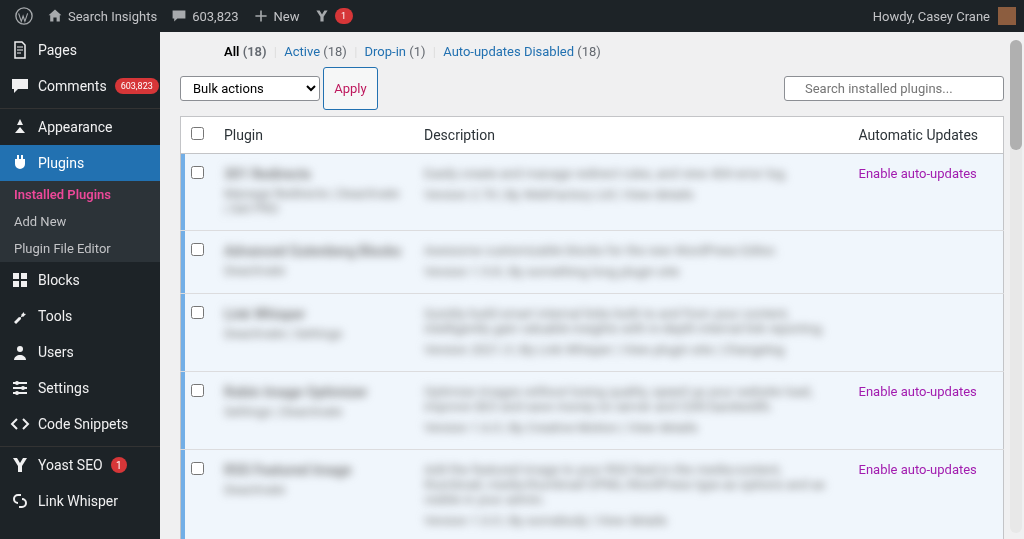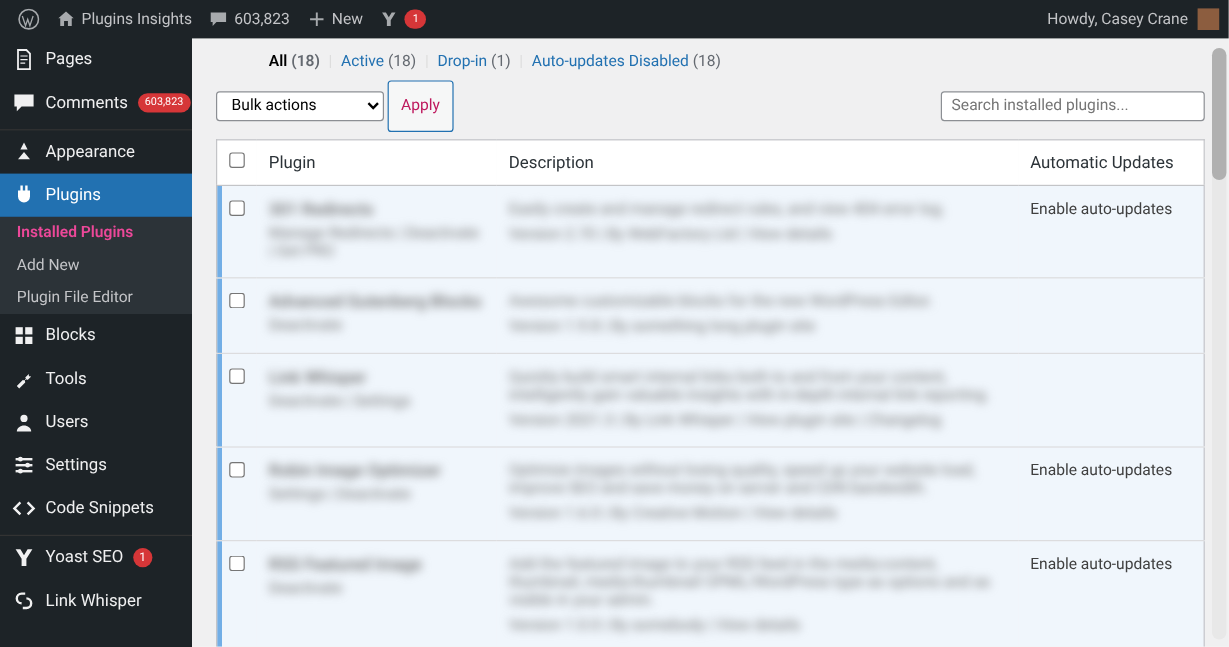--- a/index.html
+++ b/index.html
@@ -30,39 +30,39 @@
   
   
   .main { position: absolute; top: 32px; left: 160px; right: 0; bottom: 0; padding: 0 20px 20px 20px; overflow-y: hidden; }
   .subsubsub { margin: 12px 0 8px 0; font-size: 13px; color:#646970; }
   .subsubsub a { color: #2271b1; text-decoration: none; cursor:pointer; }
   .subsubsub .current { color:#000; font-weight:600;margin-left:44px; }
   .subsubsub .sep { color:#ddd; padding:0 4px; }
   .count { color:#646970; }
   
   .searchbox { position:absolute; top:44px; right:20px; }
-  .searchbox input { font-size:13px; padding:4px 8px; border:1px solid #8c8f94; border-radius:3px; width:220px; background:#fff; }
+  .searchbox input { font-size:13px; padding:4px 20px; border:1px solid #8c8f94; border-radius:3px; width:220px; background:#fff; }
   
   .tablenav { display:flex; align-items:center; justify-content:space-between; margin:6px 0; }
   .bulk select { font-size:13px; padding:3px 24px 3px 8px; border:1px solid #8c8f94; border-radius:3px; background:#fff; min-width:140px; }
   .button { font-size:13px; padding:13px 10px; border:1px solid #2271b1; background:#f6f7f7; color:#be185d; border-radius:3px; cursor:pointer; }
   .items-count { color:#646970; font-size:13px; }
   
   table.plugins { width:100%; border-collapse:collapse; background:#f6f7f7; border:1px solid #c3c4c7; }
   table.plugins thead th { text-align:left; font-weight:400; font-size:14px; padding:10px; border-bottom:1px solid #c3c4c7; color:#2c3338; background:#fff;}
   table.plugins th.cb, table.plugins td.cb { width:30px; text-align:center; }
   table.plugins th.name { width:200px; }
   table.plugins th.upd { width:155px; }
   table.plugins tbody tr { border-top:1px solid #dcdcde; }
   table.plugins tbody tr.active { background:#f0f6fc; box-shadow: inset 4px 0 0 #72aee6; }
   table.plugins td { padding:12px 10px 14px 10px; vertical-align:top; font-size:13px; }
   .plugin-title { font-weight:600; font-size:14px; }
   .row-actions { margin-top:4px; font-size:13px; }
   .desc-meta { margin-top:6px; color:#50575e; }
-  .auto-link { color:#404040; cursor:pointer; }
+  .auto-link { color:#a21caf; cursor:pointer; }
   .blur { filter: blur(4px); color:#777 !important; user-select:none; }
   
   
   .vscroll { position:absolute; top:40px; right:2px; width:12px; bottom:6px; background:#e8e8e8; border-radius:6px; }
   .vscroll .thumb { position:absolute; top:0; width:12px; height:110px; background:#b0b0b0; border-radius:6px; }
 </style>
 </head>
 <body>
 
 <div class="adminbar">
@@ -70,21 +70,21 @@
     <div class="adminbar-item">
       <svg class="icon" width="18" height="18" viewBox="0 0 20 20">
           <circle cx="10" cy="10" r="9" fill="none" stroke="#a7aaad" stroke-width="1.5"></circle>
           <path d="M4 7l3 9 2-6 2 6 3-9" stroke="#a7aaad" stroke-width="1.2" fill="none"></path>
         </svg>
     </div>
     <div class="adminbar-item">
       <svg class="icon" width="16" height="16" viewBox="0 0 20 20">
           <path d="M10 2l8 7h-2v8h-4v-5H8v5H4v-8H2z" fill="#a7aaad"></path>
         </svg>
-      <span>Plugins Insights</span>
+      <span>Search Insights</span>
     </div>
     <div class="adminbar-item">
       <svg class="icon" width="16" height="16" viewBox="0 0 20 20">
           <path d="M2 3h16v10H8l-4 4v-4H2z" fill="#a7aaad"></path>
         </svg>
       <span>603,823</span>
     </div>
     <div class="adminbar-item">
       <svg class="icon" width="16" height="16" viewBox="0 0 20 20">
           <path d="M9 3h2v6h6v2h-6v6H9v-6H3V9h6z" fill="#a7aaad"></path>

